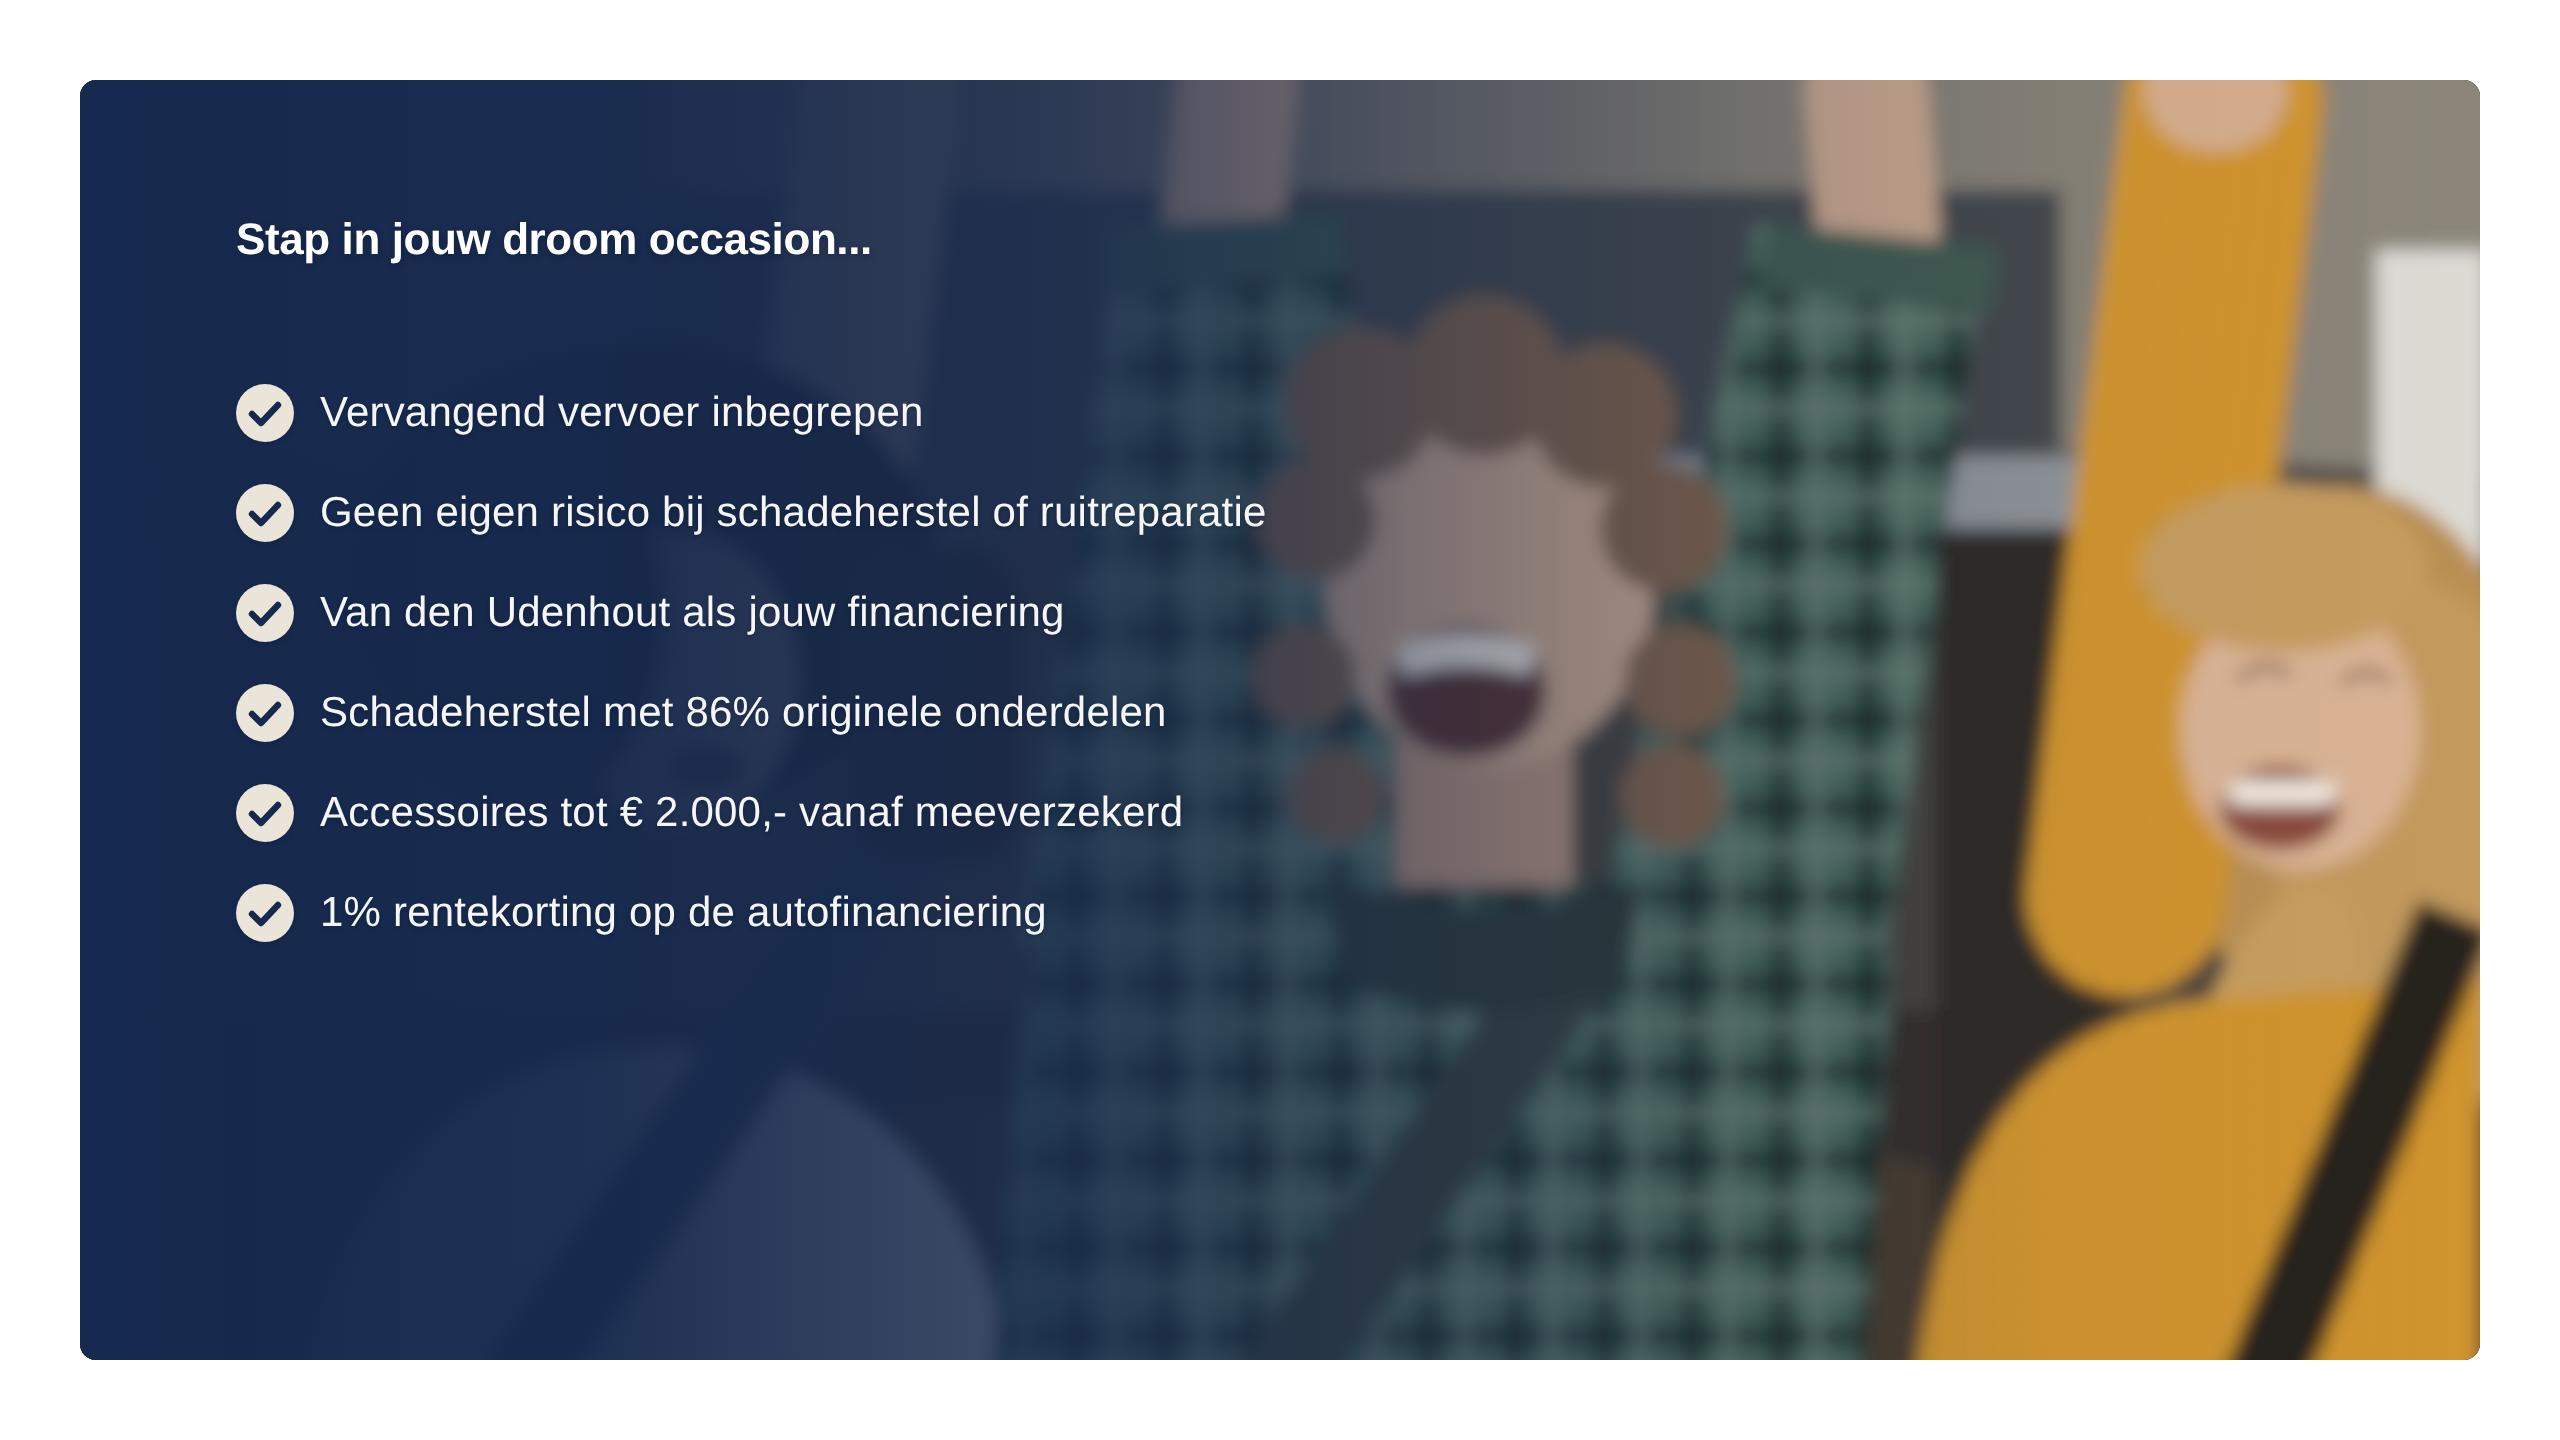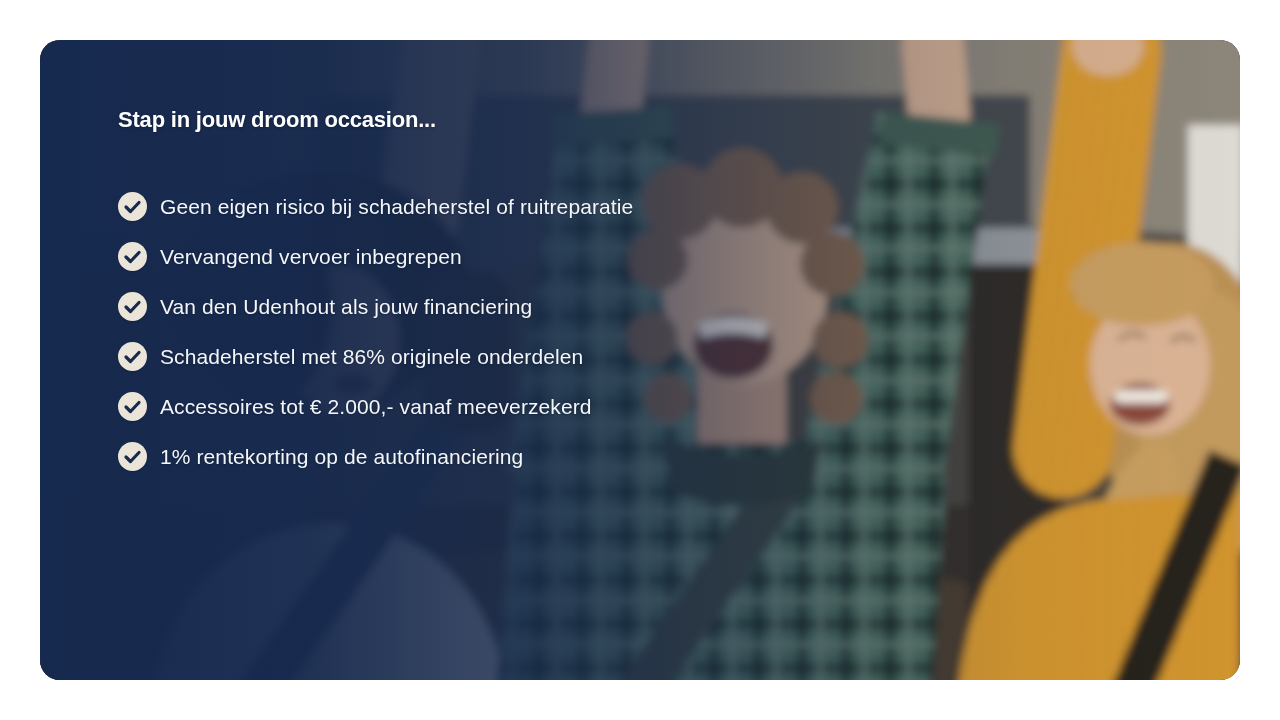--- a/index.html
+++ b/index.html
@@ -16,21 +16,21 @@
     width: 1280px;
     height: 720px;
     background: #ffffff;
   }
   .promo-card {
     position: absolute;
     left: 40px;
     top: 40px;
     width: 1200px;
     height: 640px;
-    border-radius: 20px;
+    border-radius: 8px;
     overflow: hidden;
     background: #16294e;
   }
   .photo-svg {
     position: absolute;
     left: 0;
     top: 0;
     width: 1200px;
     height: 640px;
     display: block;
@@ -206,29 +206,29 @@
         <div class="heading-line">Stap in jouw droom occasion...</div>
       </div>
 
       <div class="benefits-list">
         <div class="benefit-row">
           <span class="check-badge">
             <svg width="29" height="29" viewBox="0 0 29 29">
                 <polyline points="8,15 12.5,19.5 21,10.5" fill="none" stroke="#16294e" stroke-width="3.2" stroke-linecap="round" stroke-linejoin="round"></polyline>
               </svg>
           </span>
+          <span class="benefit-label">Vervangend vervoer inbegrepen</span>
+        </div>
+        <div class="benefit-row">
+          <span class="check-badge">
+            <svg width="29" height="29" viewBox="0 0 29 29">
+                <polyline points="8,15 12.5,19.5 21,10.5" fill="none" stroke="#16294e" stroke-width="3.2" stroke-linecap="round" stroke-linejoin="round"></polyline>
+              </svg>
+          </span>
           <span class="benefit-label">Geen eigen risico bij schadeherstel of ruitreparatie</span>
-        </div>
-        <div class="benefit-row">
-          <span class="check-badge">
-            <svg width="29" height="29" viewBox="0 0 29 29">
-                <polyline points="8,15 12.5,19.5 21,10.5" fill="none" stroke="#16294e" stroke-width="3.2" stroke-linecap="round" stroke-linejoin="round"></polyline>
-              </svg>
-          </span>
-          <span class="benefit-label">Vervangend vervoer inbegrepen</span>
         </div>
         <div class="benefit-row">
           <span class="check-badge">
             <svg width="29" height="29" viewBox="0 0 29 29">
                 <polyline points="8,15 12.5,19.5 21,10.5" fill="none" stroke="#16294e" stroke-width="3.2" stroke-linecap="round" stroke-linejoin="round"></polyline>
               </svg>
           </span>
           <span class="benefit-label">Van den Udenhout als jouw financiering</span>
         </div>
         <div class="benefit-row">

